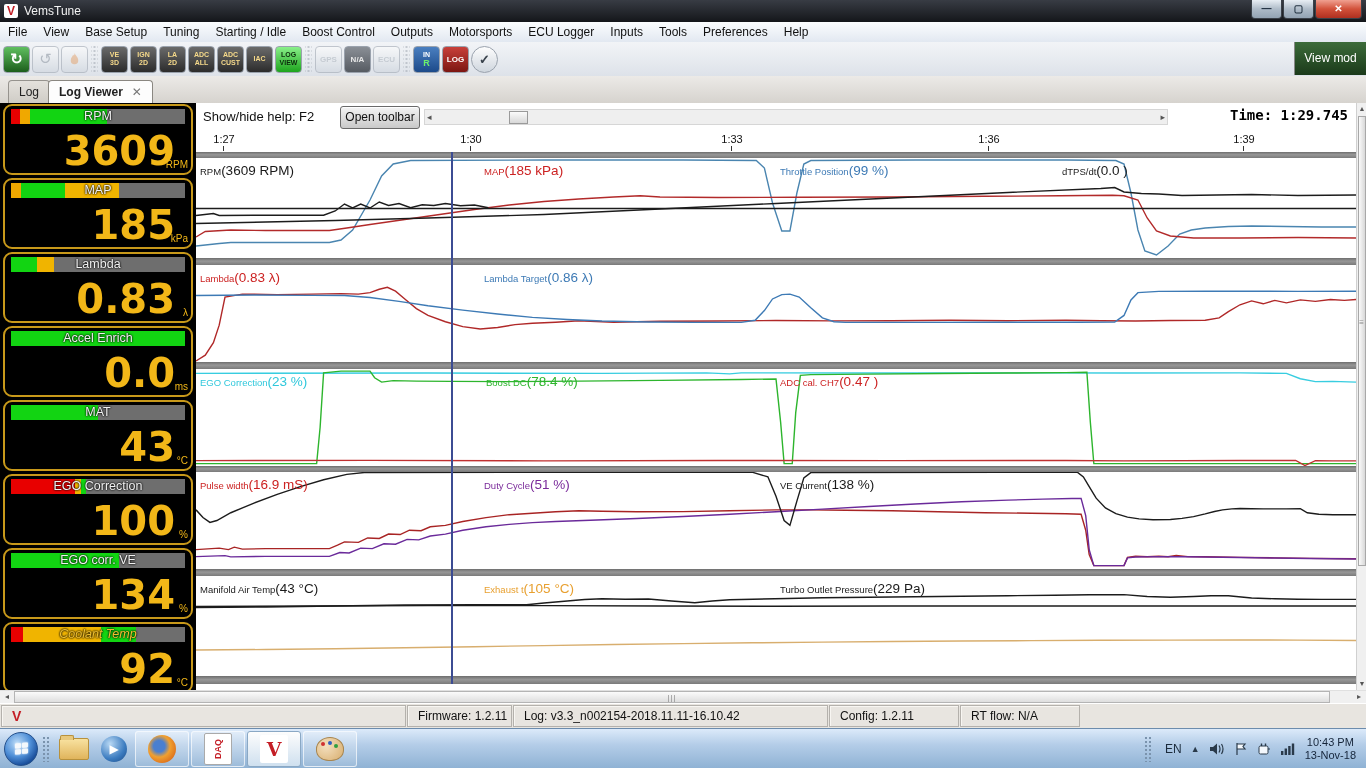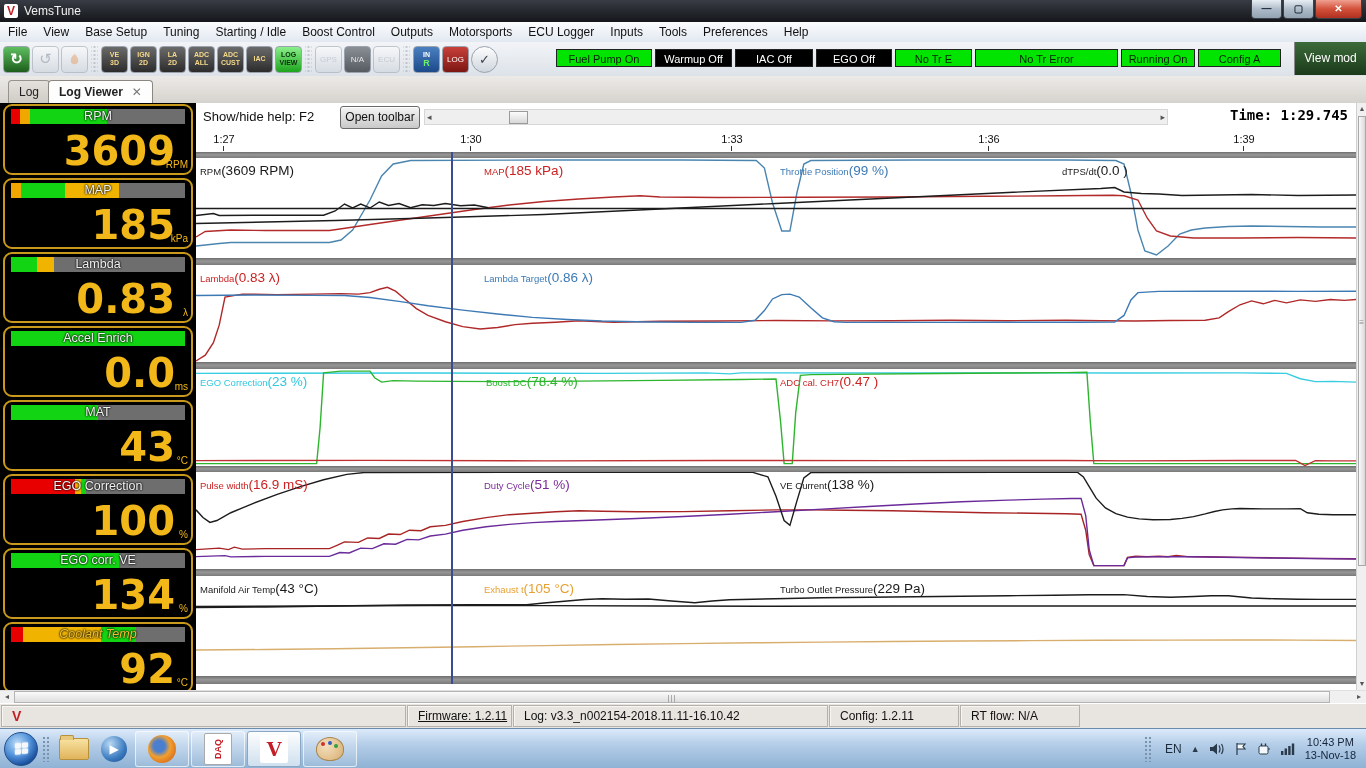--- a/index.html
+++ b/index.html
@@ -17,21 +17,21 @@
   
   #toolbar{position:absolute;left:0;top:42px;width:1366px;height:34px;background:linear-gradient(#f2f4f7,#dde2e9);border-bottom:1px solid #b9bfc8;}
   #tool-icons{position:absolute;left:2px;top:3px;display:flex;align-items:center;height:28px;}
   .tsep{width:7px;height:26px;margin:0 2px;background:radial-gradient(#9aa2ac 24%,transparent 26%);background-size:4px 4px;background-position:center;}
   .tbtn{width:27px;height:27px;margin:0 1px;border:1px solid #9aa2ad;border-radius:4px;background:linear-gradient(#fdfdfd,#cfd6de);display:flex;align-items:center;justify-content:center;flex-direction:column;box-sizing:border-box;}
   .tbtn.green-ico{background:linear-gradient(#5fbf5f,#1c5e1c);color:#fff;font-size:15px;font-weight:bold;}
   .tbtn.disabled{opacity:.55;color:#8a939e;font-size:15px;}
   .tbtn.chip{background:linear-gradient(#6a6a6a,#2c2c2c);color:#f5d98a;}
   .tbtn.chip .l1,.tbtn.chip .l2{font-size:7px;font-weight:bold;line-height:8px;letter-spacing:0;}
   .tbtn.chip.green{background:linear-gradient(#8af08a,#1da41d);color:#0c2c0c;}
-  .tbtn.txt{font-size:8px;font-weight:normal;color:#aab2bb;}
+  .tbtn.txt{font-size:8px;font-weight:bold;color:#aab2bb;}
   .tbtn.txt.dark{background:linear-gradient(#8a8f96,#565b62);color:#e8e8e8;}
   .tbtn.txt.red{background:linear-gradient(#c8403a,#7c1612);color:#fff;}
   .tbtn.txt.circle{border-radius:50%;color:#39424c;font-size:13px;}
   .tbtn.inr{background:linear-gradient(#4a7fc0,#1c4a8a);color:#fff;font-size:7px;font-weight:bold;}
   .tbtn.inr .rr{color:#6cf06c;font-size:9px;}
   #status-btns{position:absolute;left:556px;top:7px;display:flex;gap:3px;}
   .sbtn{height:18px;line-height:18px;text-align:center;font-size:11px;border:1px solid #222;box-sizing:border-box;overflow:hidden;white-space:nowrap;}
   .sbtn.green{background:#00e400;color:#042204;}
   .sbtn.black{background:#000;color:#fff;}
   #viewmod{position:absolute;right:0;top:0;width:71px;height:33px;background:linear-gradient(#3c6b3a,#1b3a1a);border-left:1px solid #888;color:#fff;font-size:12px;line-height:33px;text-align:center;white-space:nowrap;overflow:hidden;}
@@ -175,30 +175,20 @@
         </div>
         <div class="tsep"></div>
         <div class="tbtn txt disabled">GPS</div>
         <div class="tbtn txt dark">N/A</div>
         <div class="tbtn txt disabled">ECU</div>
         <div class="tsep"></div>
         <div class="tbtn inr">IN<span class="rr">R</span></div>
         <div class="tbtn txt red">LOG</div>
         <div class="tbtn txt circle">✓</div>
       </div>
-    <div id="status-btns">
-        <div class="sbtn green" style="width: 96px;">Fuel Pump On</div>
-        <div class="sbtn black" style="width: 77px;">Warmup Off</div>
-        <div class="sbtn black" style="width: 78px;">IAC Off</div>
-        <div class="sbtn black" style="width: 76px;">EGO Off</div>
-        <div class="sbtn green" style="width: 77px;">No Tr E</div>
-        <div class="sbtn green" style="width: 143px;">No Tr Error</div>
-        <div class="sbtn green" style="width: 74px;">Running On</div>
-        <div class="sbtn green" style="width: 83px;">Config A</div>
-      </div>
     <div id="viewmod">View mod</div>
   </div>
 
   <div id="tabstrip">
       <div class="tab" style="left: 8px;"><span>Log</span></div>
       <div class="tab active" style="left: 48px;"><span>Log Viewer</span><span class="tclose">✕</span></div>
     </div>
 
   <div id="gauge-panel">
       <div class="gauge">
@@ -386,21 +376,21 @@
   </div>
 
   <div id="hscroll">
     <div class="harr" style="left:0">◂</div>
     <div id="hthumb">|||</div>
     <div class="harr" style="right:0">▸</div>
   </div>
 
   <div id="statusbar">
       <div class="sseg" style="width: 405px;"><span id="sb-logo">V</span></div>
-      <div class="sseg" style="width: 105px; text-decoration: underline;">Firmware: 1.2.11</div>
+      <div class="sseg" style="width: 105px;">Firmware: 1.2.11</div>
       <div class="sseg" style="width: 315px;">Log: v3.3_n002154-2018.11.11-16.10.42</div>
       <div class="sseg" style="width: 130px;">Config: 1.2.11</div>
       <div class="sseg" style="width: 120px;">RT flow: N/A</div>
     </div>
 
   <div id="taskbar">
     <div id="startorb">
         <div id="orbflag">
           <span></span>
           <span></span>

